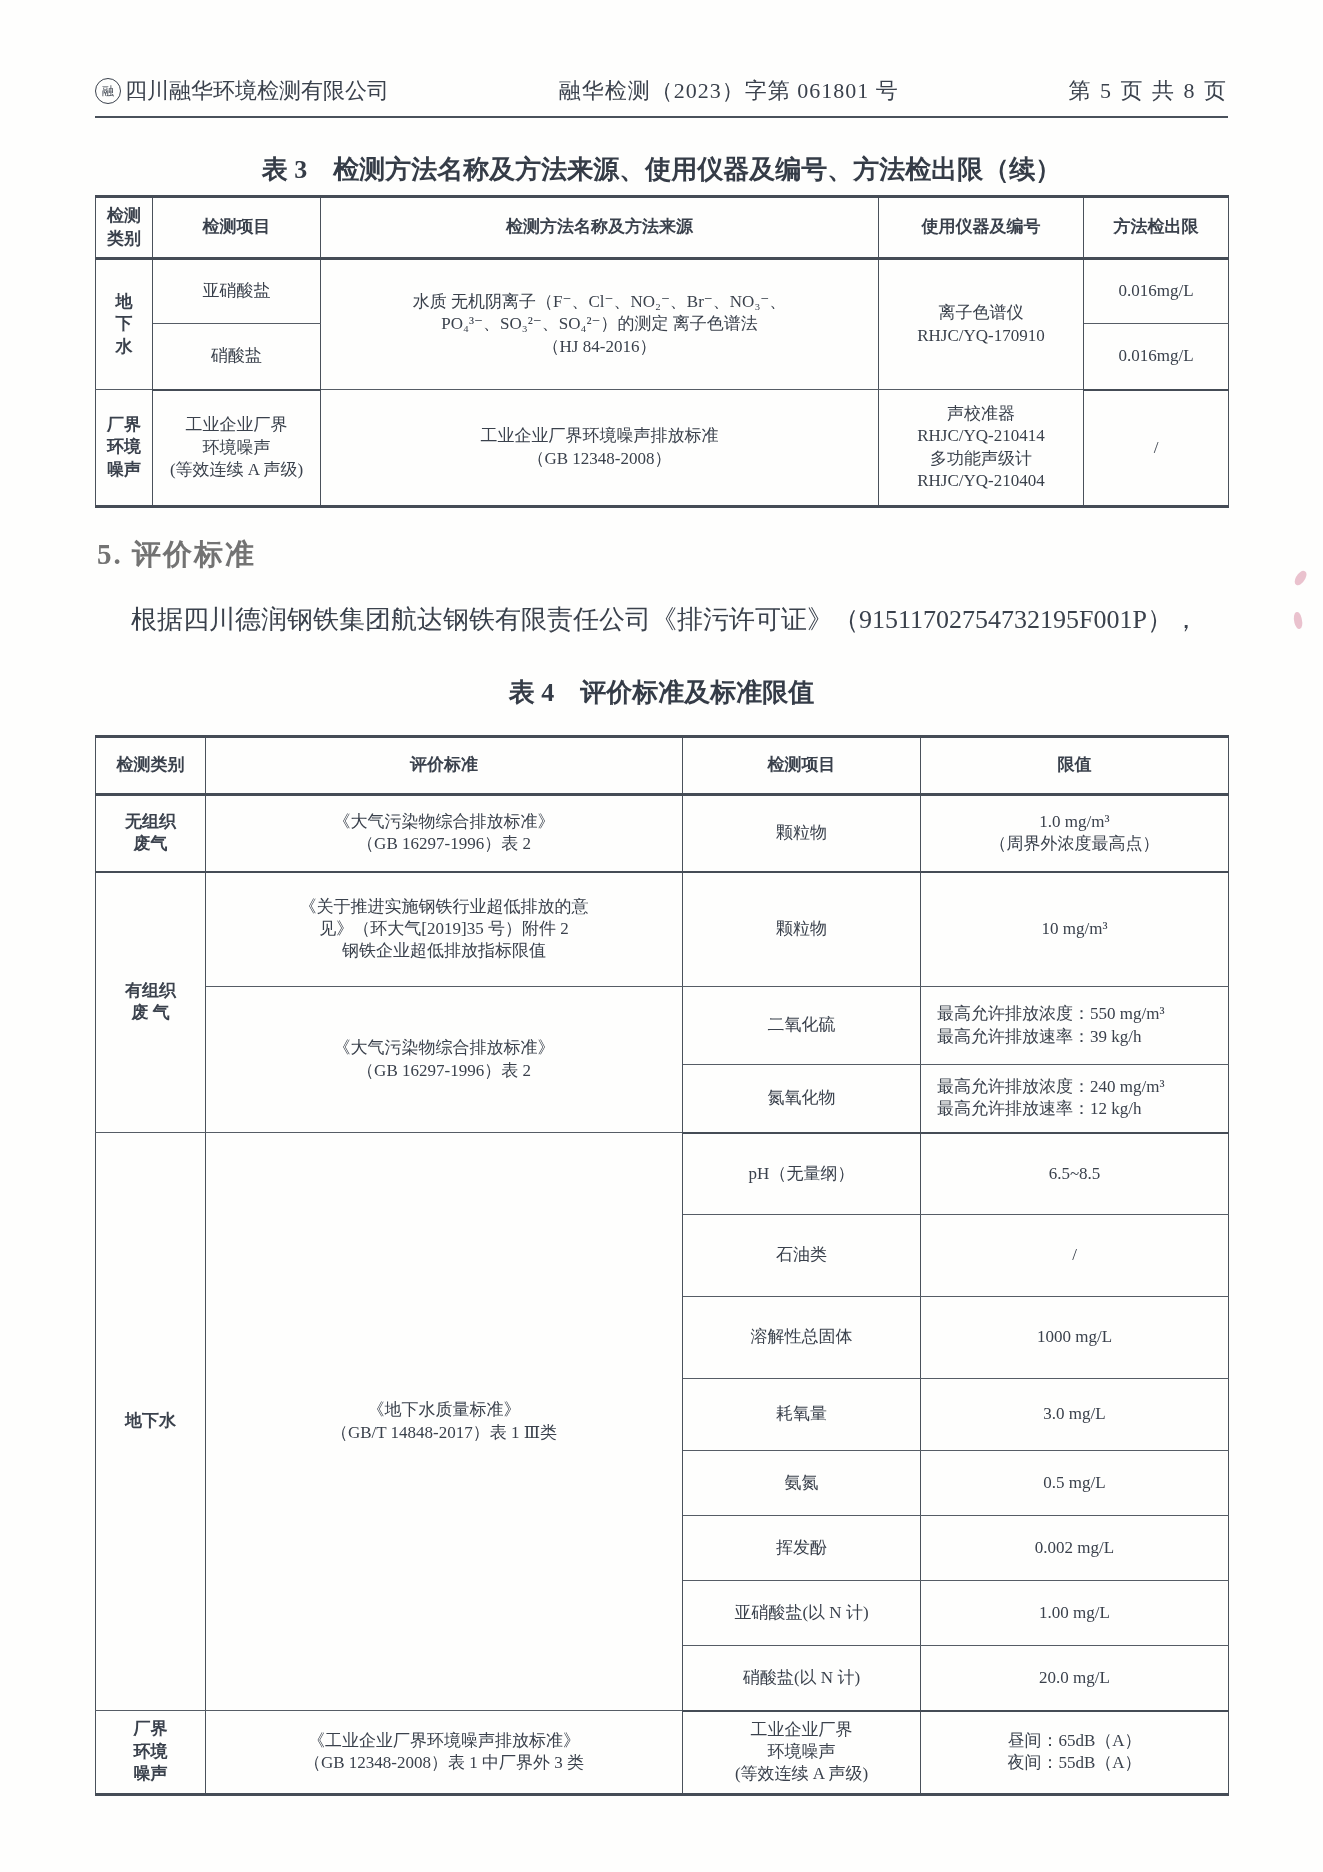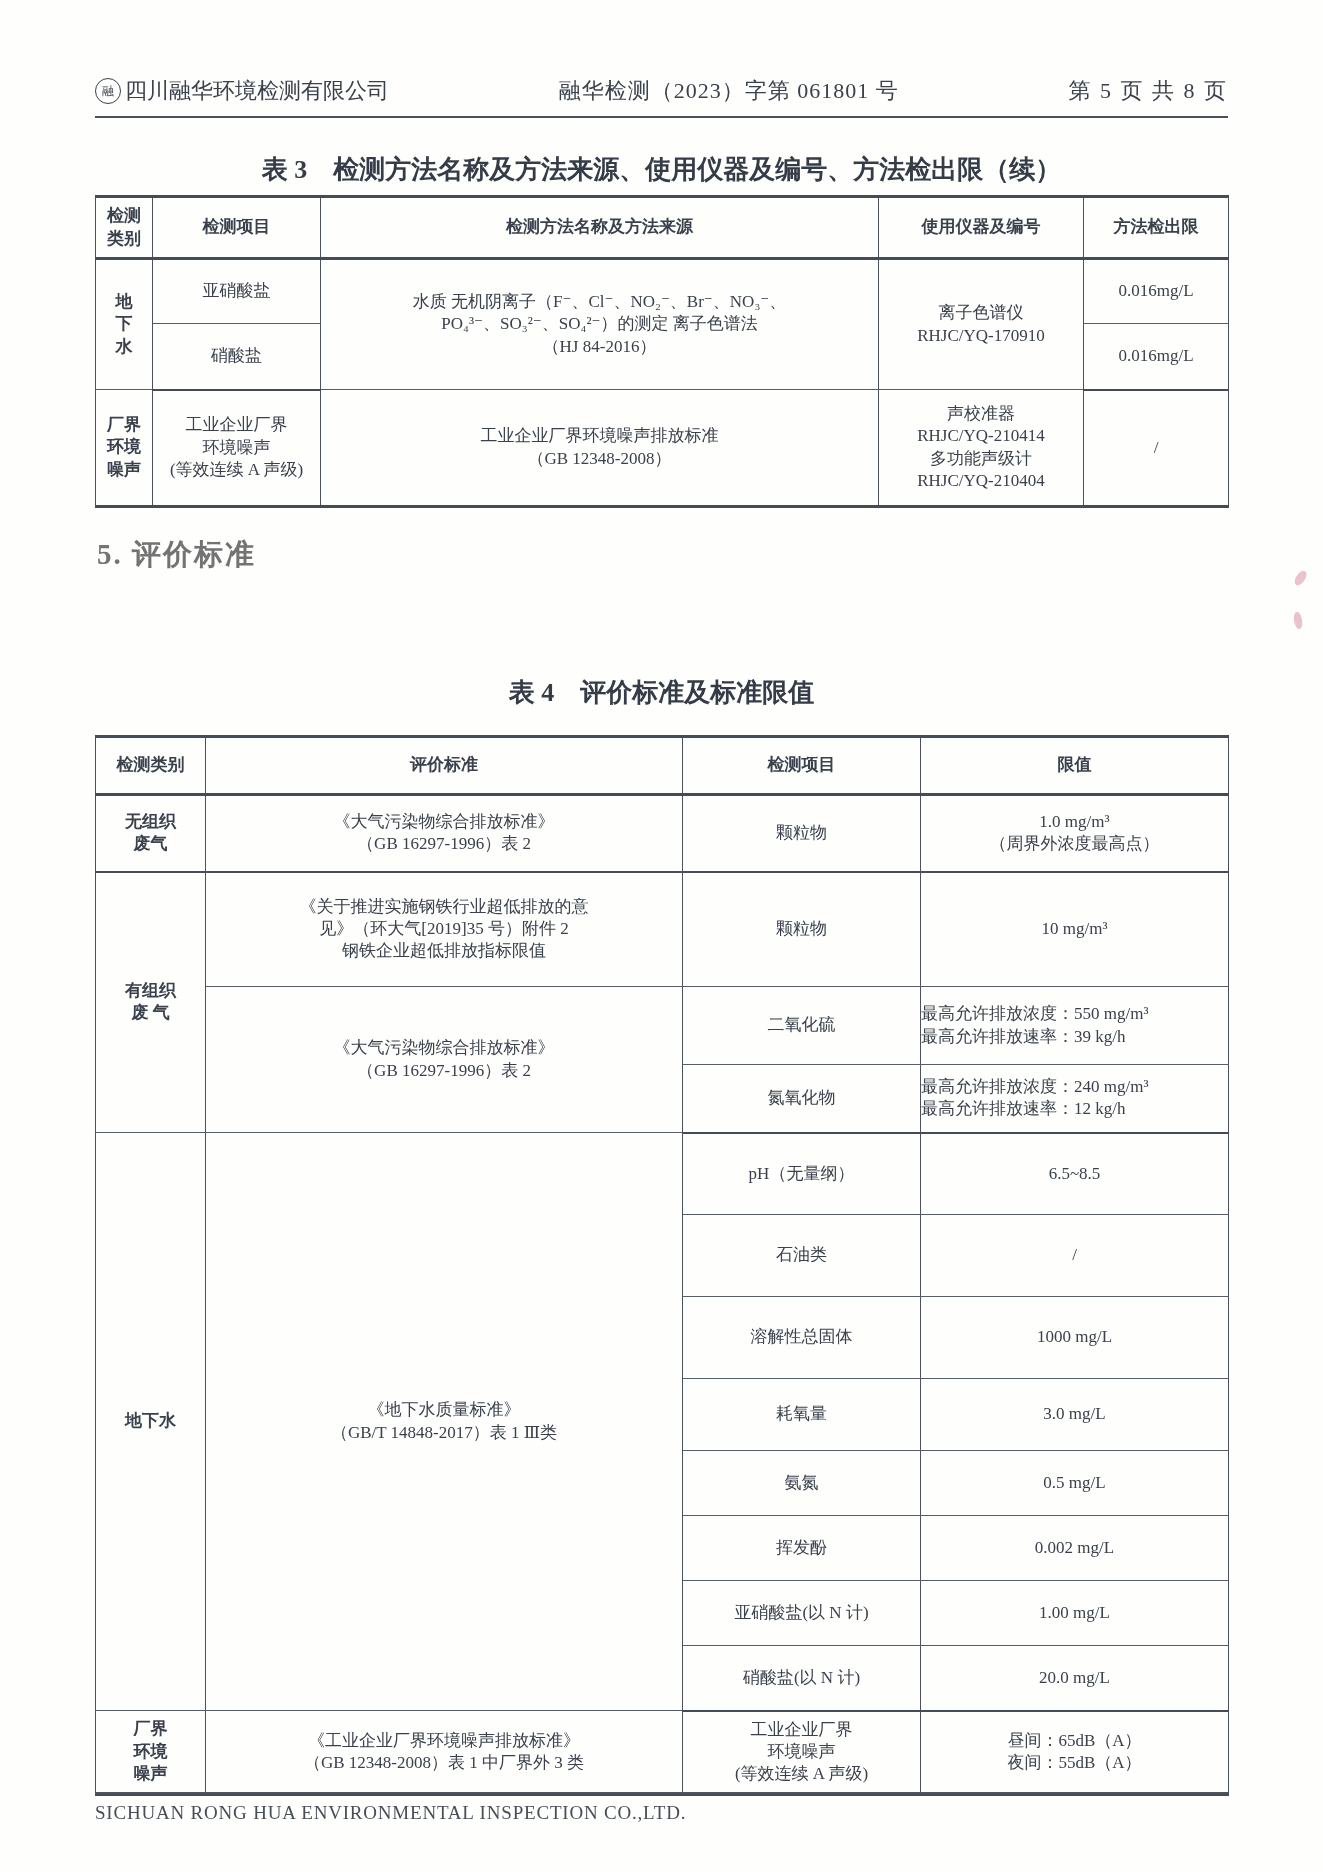--- a/index.html
+++ b/index.html
@@ -62,21 +62,21 @@
   #table4{top:735px;}
   #table4 tr.hrow{height:58px;}
   #table4 tr.t4r1{height:77px;}
   #table4 tr.t4r2{height:115px;}
   #table4 tr.t4r3{height:78px;}
   #table4 tr.t4r4{height:68px;}
   #table4 tr.gwa{height:82px;}
   #table4 tr.gwb{height:72px;}
   #table4 tr.gwc{height:65px;}
   #table4 tr.t4noise{height:84px;}
-  .limit-left{text-align:left;padding-left:0;}
+  .limit-left{text-align:left;padding-left:16px;}
 
   
   .sec-heading{
     position:absolute;top:535px;left:97px;
     font-size:29px;font-weight:bold;color:#737373;letter-spacing:2px;
   }
   .para{position:absolute;left:95px;right:95px;font-size:26px;color:#3a414c;}
   #para1{top:602px;text-indent:36px;}
   #para2{top:657px;}
 
@@ -165,20 +165,21 @@
         <span class="line">RHJC/YQ-210414</span>
         <span class="line">多功能声级计</span>
         <span class="line">RHJC/YQ-210404</span>
       </td>
       <td class="b-bot">/</td>
     </tr>
   </tbody>
     </table>
 
   <div class="sec-heading">5. 评价标准</div>
+  <div class="para" id="para1">根据四川德润钢铁集团航达钢铁有限责任公司《排污许可证》（91511702754732195F001P），</div>
 
   <div class="tbl-title" id="t4-title">表 4　评价标准及标准限值</div>
 
   <table id="table4">
     <colgroup>
       <col style="width:110px">
         <col style="width:477px">
         <col style="width:238px">
         <col style="width:308px">
     </colgroup>
@@ -292,19 +293,16 @@
         <span class="line">(等效连续 A 声级)</span>
       </td>
       <td class="b-bot">
         <span class="line">昼间：65dB（A）</span>
         <span class="line">夜间：55dB（A）</span>
       </td>
     </tr>
   </tbody>
     </table>
 
-  <div class="ftr">
-    <div class="ftr-text">SICHUAN RONG HUA ENVIRONMENTAL INSPECTION CO.,LTD.</div>
-  </div>
 
   <span class="artifact" id="art1" style="background: rgb(217, 143, 168);"></span>
   <span class="artifact" id="art2" style="background: rgb(217, 143, 168);"></span>
 </div>
 
 </body></html>

